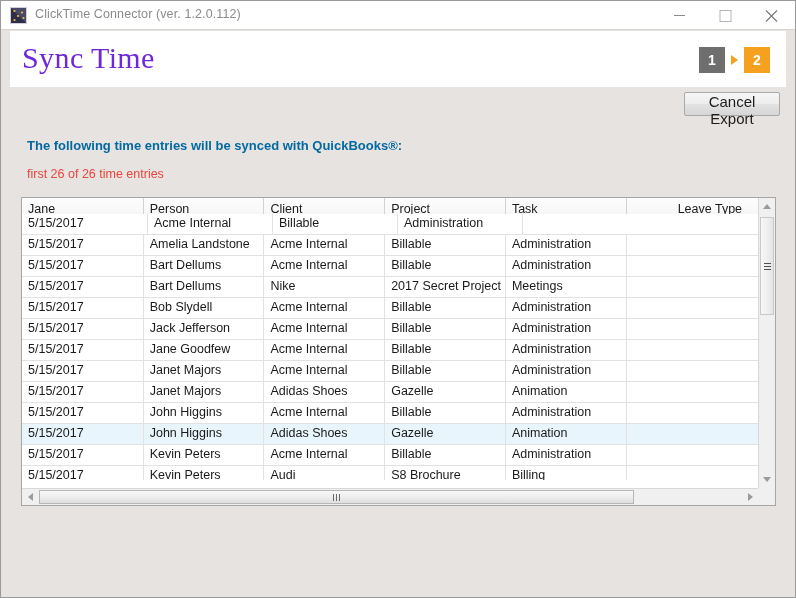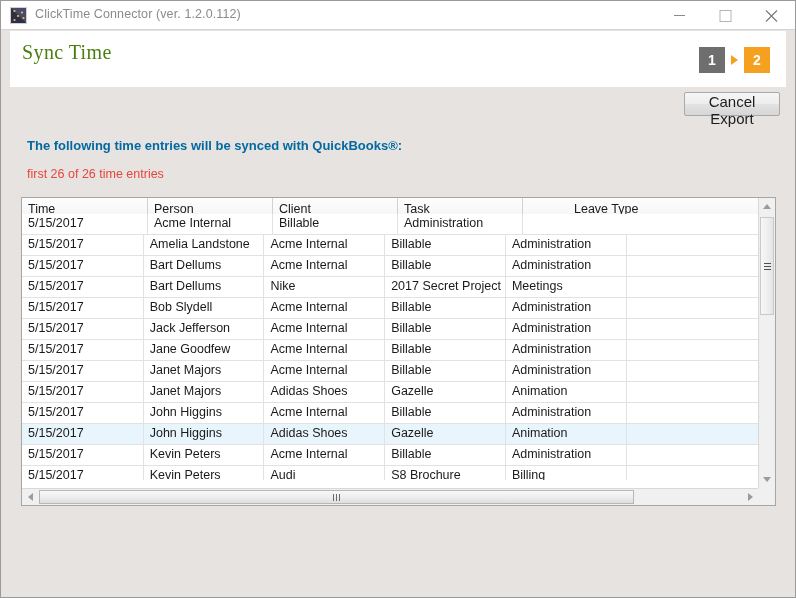--- a/index.html
+++ b/index.html
@@ -68,22 +68,22 @@
     left: 9px; top: 30px;
     width: 776px;
     height: 56px;
     background: #ffffff;
     box-sizing: border-box;
   }
   #page-title {
     position: absolute;
     left: 12px; top: 10px;
     font-family: "Liberation Serif", serif;
-    font-size: 20px;
-    color: #4d7c0f;
+    font-size: 30px;
+    color: #6d28d9;
     letter-spacing: 0.4px;
     text-align: center;
   }
 
   
   #steps {
     position: absolute;
     right: 16px; top: 16px;
     display: flex;
     align-items: center;
@@ -348,23 +348,24 @@
   <div id="content">
 
     <button id="cancel-export">Cancel Export</button>
 
     <div id="intro-text">The following time entries will be synced with QuickBooks®:</div>
     <div id="entry-count">first 26 of 26 time entries</div>
 
     <div id="grid">
 
       <div id="grid-head">
-        <div class="hcell c0">Time</div>
+        <div class="hcell c0">Jane</div>
         <div class="hcell c1">Person</div>
         <div class="hcell c2">Client</div>
+        <div class="hcell c3">Project</div>
         <div class="hcell c4">Task</div>
         <div class="hcell c5">Leave Type</div>
       </div>
 
       <div id="grid-body">
           <div class="row">
             <div class="cell c0">5/15/2017</div>
             <div class="cell c2">Acme Internal</div>
             <div class="cell c3">Billable</div>
             <div class="cell c4">Administration</div>

